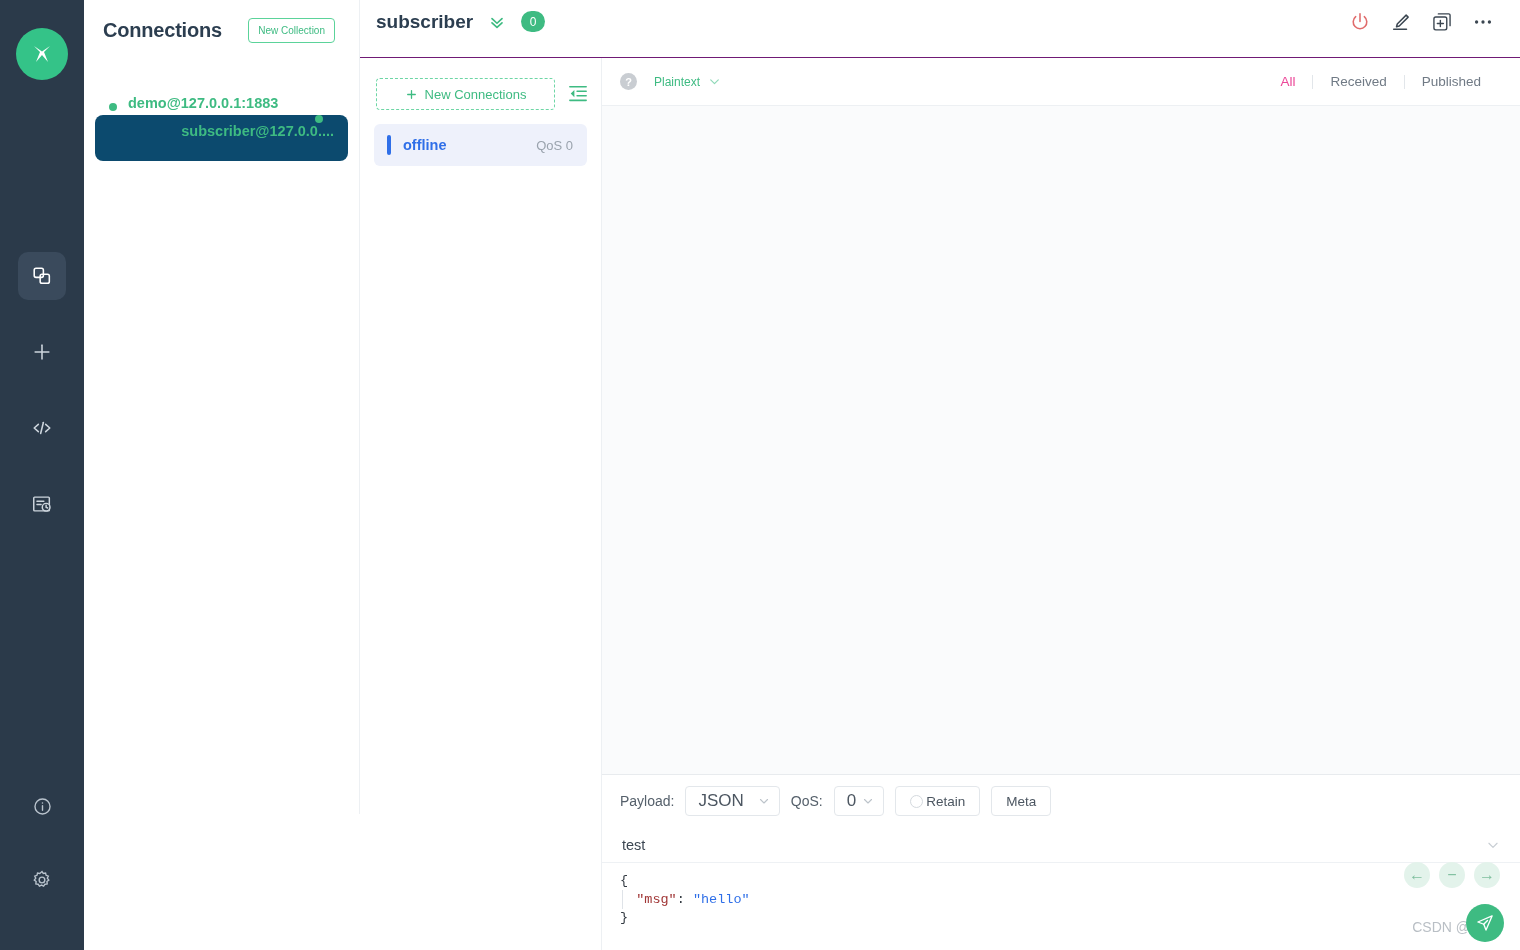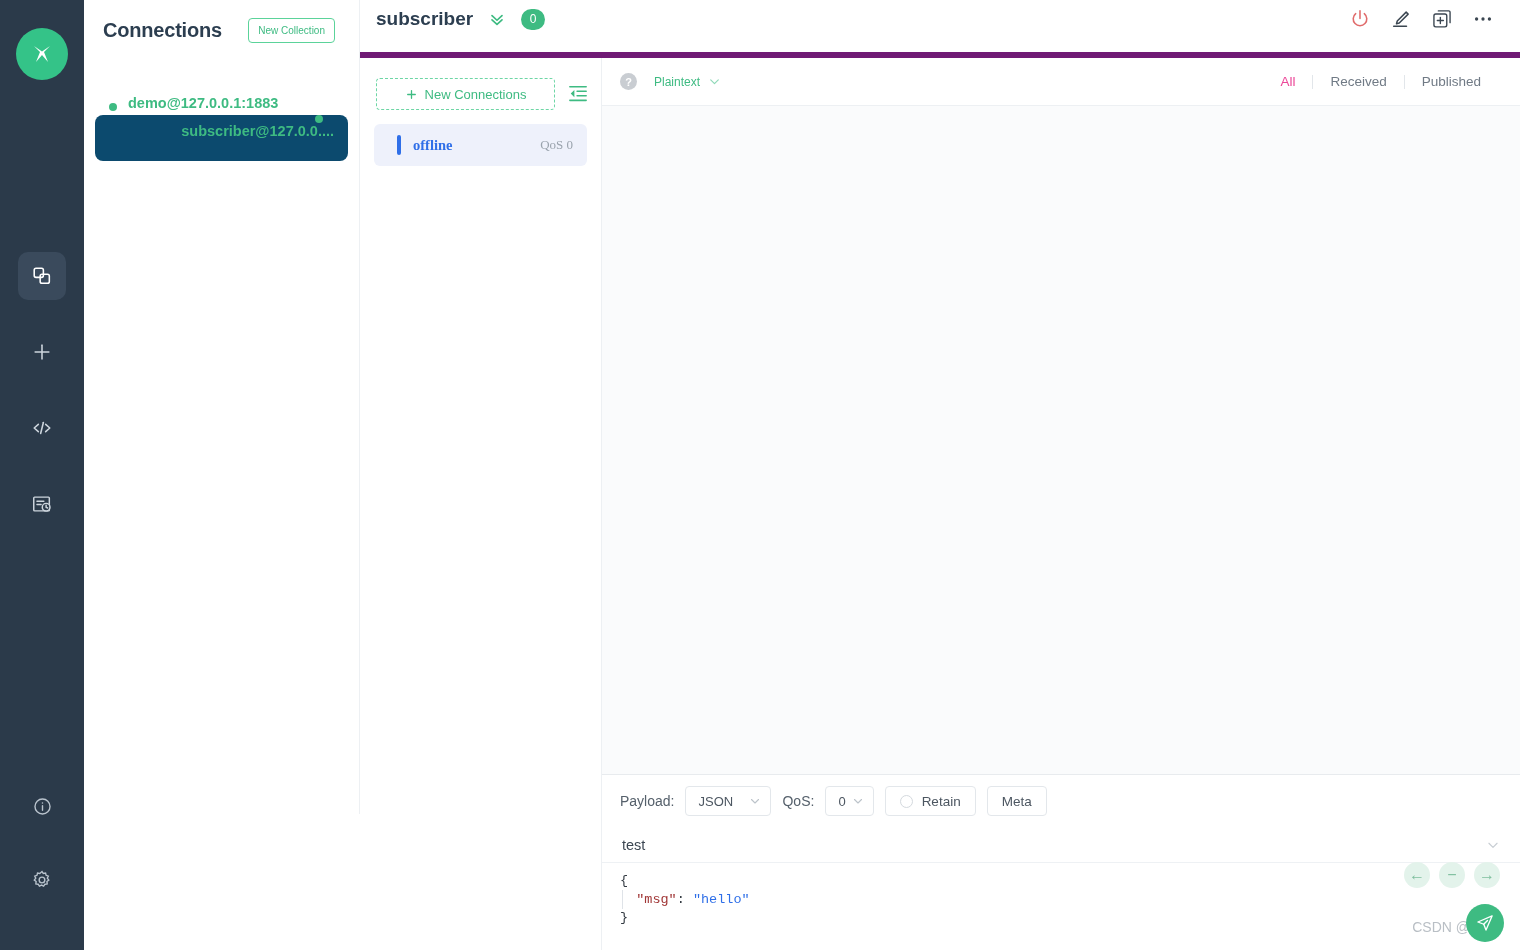--- a/index.html
+++ b/index.html
@@ -66,21 +66,21 @@
     color: #3ebb82; font-size: 14.5px; font-weight: bold;
     white-space: nowrap; overflow: hidden; text-overflow: ellipsis;
   }
 
   
   .main { flex: 1; height: 950px; display: flex; flex-direction: column; min-width: 0; }
 
   .topbar {
     height: 58px; flex: 0 0 58px;
     display: flex; align-items: center;
-    border-bottom: 6px solid #701a75;
+    border-bottom: 1px solid #701a75;
     padding: 0 26px 14px 16px;
     background: #fff;
   }
   .topbar-title { font-size: 19px; font-weight: bold; color: #2c3e50; margin-right: 14px; }
   .chev-dbl { margin-right: 14px; cursor: pointer; display: flex; }
   .count-badge {
     background: #3ebb82; color: #fff; font-size: 12px;
     min-width: 24px; height: 21px; border-radius: 11px;
     display: flex; align-items: center; justify-content: center;
     padding: 0 7px;
@@ -104,22 +104,22 @@
     border: 1px dashed #6dd6a5; color: #3ebb82;
     background: #fff; border-radius: 4px;
     height: 32px; font-size: 13px; cursor: pointer;
     display: flex; align-items: center; justify-content: center; gap: 7px;
     font-family: "Liberation Sans", sans-serif;
   }
   .collapse-icon { margin-left: 12px; cursor: pointer; display: flex; }
   .subs-list { padding: 14px 14px 0 14px; }
   .sub-item {
     height: 42px; border-radius: 6px; background: #eef1fb;
-    display: flex; align-items: center; padding: 0 14px 0 15px;
-    cursor: pointer; position: relative; font-family: Liberation Serif, serif;
+    display: flex; align-items: center; padding: 0 14px 0 5px;
+    cursor: pointer; position: relative;
   }
   .sub-bar { width: 4px; height: 20px; background: #2f6fe8; border-radius: 2px; margin: 0 12px 0 8px; flex: 0 0 4px; }
   .sub-name { color: #2f6fe8; font-size: 14.5px; font-weight: bold; flex: 1;
               white-space: nowrap; overflow: hidden; text-overflow: ellipsis; }
   .sub-qos { color: #9aa3ad; font-size: 13px; }
 
   
   .msgcol { flex: 1; display: flex; flex-direction: column; min-width: 0; background: #fff; }
   .msg-toolbar {
     height: 48px; flex: 0 0 48px;
@@ -140,29 +140,29 @@
 
   .msg-area { flex: 1; background: #fafbfc; border-bottom: 1px solid #e8ebee; min-height: 0; }
 
   
   .publish { flex: 0 0 175px; background: #fff; display: flex; flex-direction: column; position: relative; }
   .pub-opts { height: 52px; display: flex; align-items: center; padding: 0 18px; gap: 11px; }
   .pub-label { font-size: 14px; color: #55606b; }
   .mini-select {
     border: 1px solid #e3e7eb; border-radius: 4px; height: 30px;
     display: flex; align-items: center; justify-content: space-between;
-    padding: 0 9px 0 12px; font-size: 13px; color: #4c5661;
+    padding: 0 9px 0 12px; font-size: 17px; color: #4c5661;
     cursor: pointer; background: #fff; gap: 14px; text-align: center;
   }
   .sel-payload { min-width: 86px; }
   .sel-qos { min-width: 48px; gap: 6px; }
   .pub-btn {
     border: 1px solid #e3e7eb; border-radius: 4px; height: 30px;
     display: flex; align-items: center; padding: 0 14px;
-    font-size: 13.5px; color: #4c5661; background: #fff; cursor: pointer; gap: 9px;
+    font-size: 13.5px; color: #4c5661; background: #fff; cursor: pointer; gap: 3px;
   }
   .radio-o { width: 13px; height: 13px; border-radius: 50%; border: 1px solid #d4d9de; }
   .topic-row {
     height: 36px; display: flex; align-items: center;
     padding: 0 20px 0 20px; border-bottom: 1px solid #eef1f4;
   }
   .topic-val { font-size: 14.5px; color: #3b4651; flex: 1; }
   .editor { flex: 1; padding: 9px 0 0 18px; position: relative; }
   .code-line { font-family: "Liberation Mono", monospace; font-size: 13.5px; line-height: 18.5px; color: #333a42; white-space: pre; }
   .indent-guide { position: absolute; left: 20px; top: 27px; width: 1px; height: 19px; background: #dfe3e8; }

